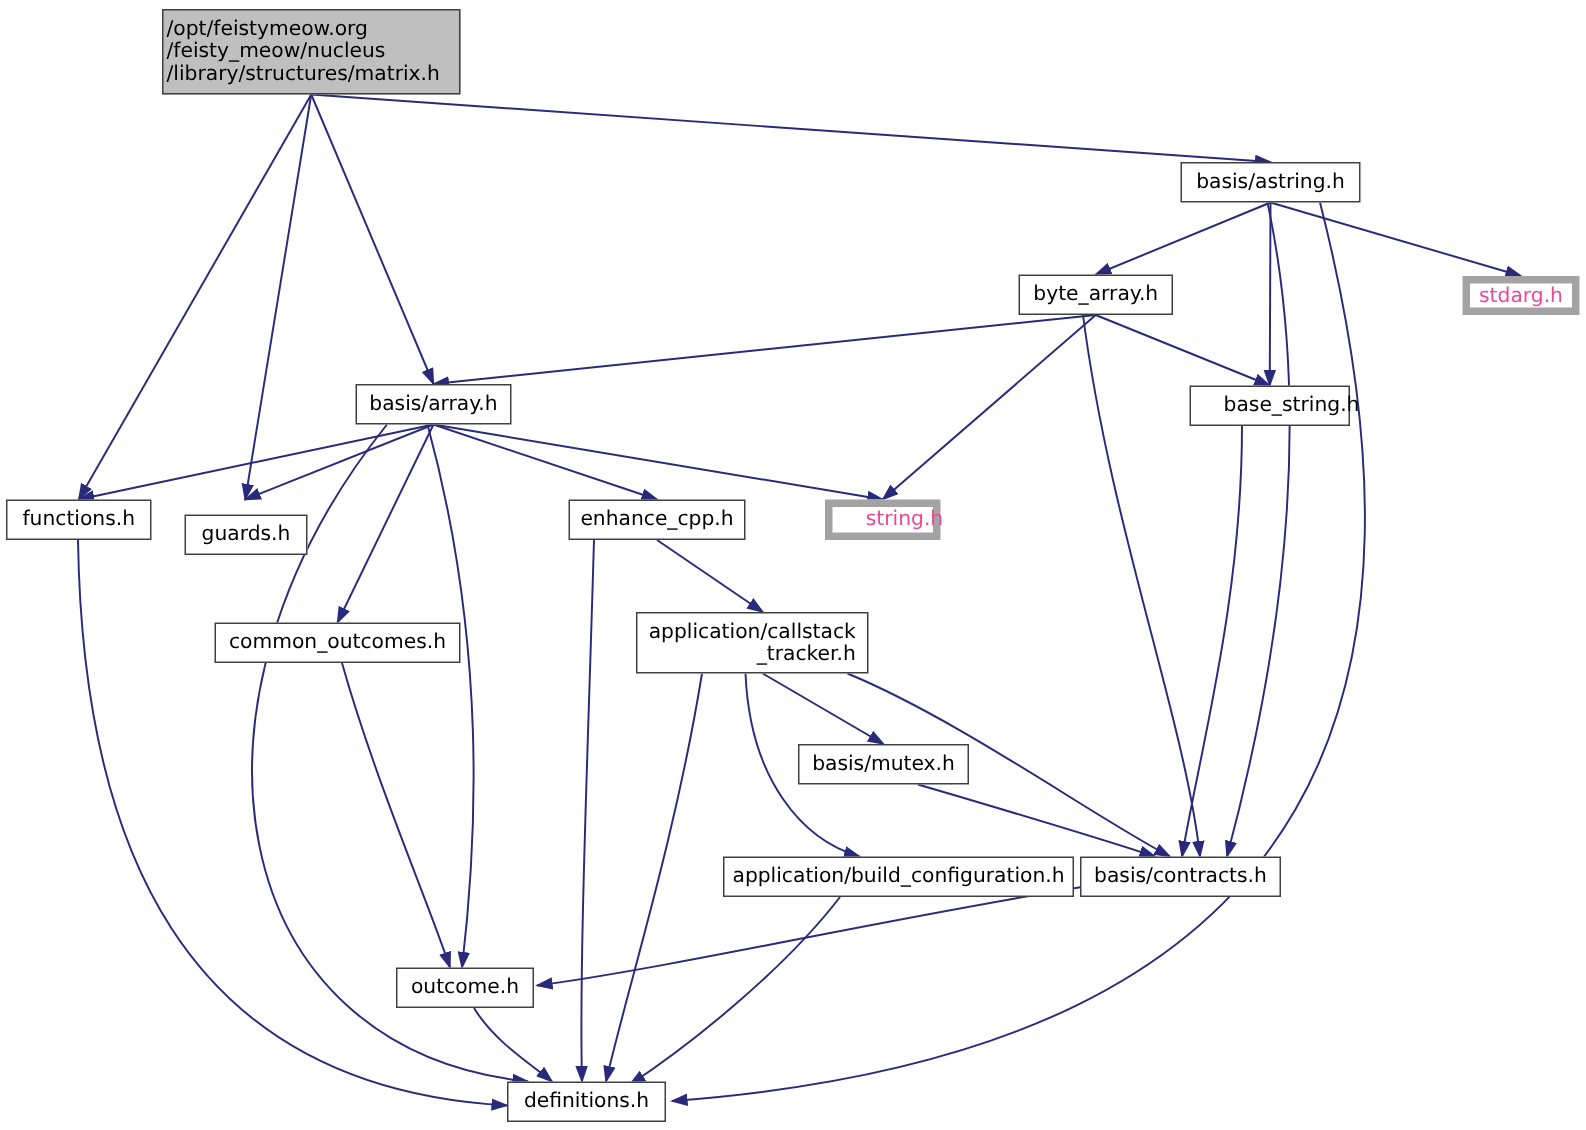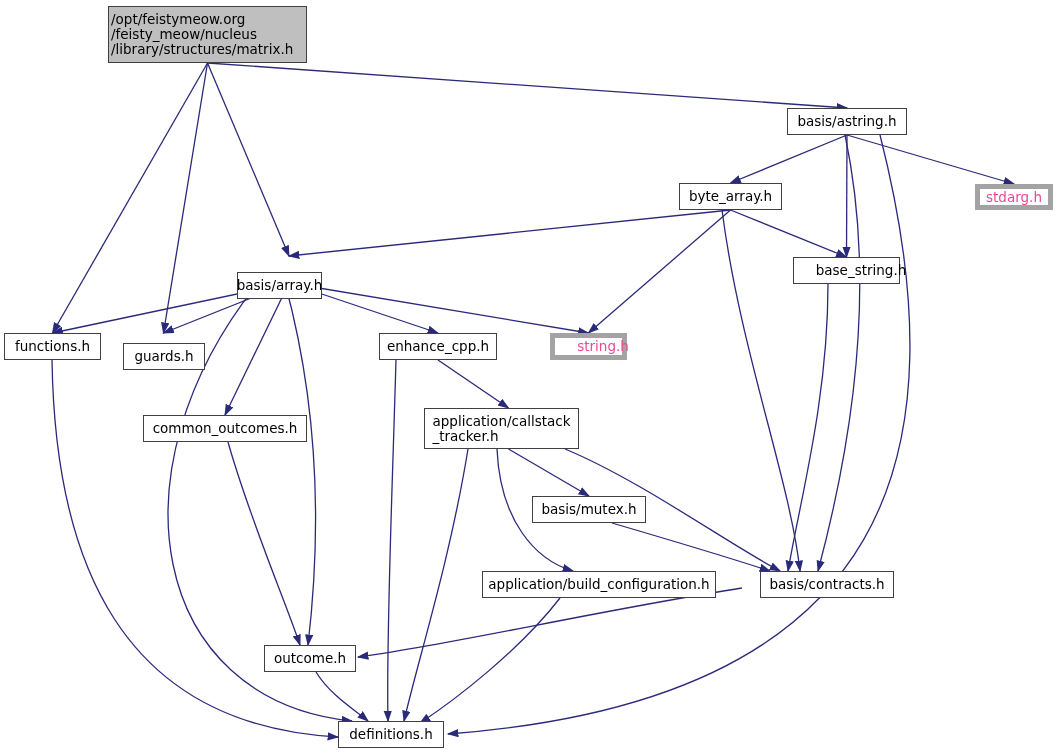--- a/index.html
+++ b/index.html
@@ -5,21 +5,21 @@
   html,body{margin:0;padding:0;background:#ffffff;}
   body{font-family:"DejaVu Sans","Liberation Sans",sans-serif;}
   #graph{position:relative;width:1057px;height:753px;background:#ffffff;overflow:hidden;}
   #edges{position:absolute;left:0;top:0;width:1057px;height:753px;}
   .node{
     position:absolute;
     box-sizing:border-box;
     display:flex;
     align-items:center;
     justify-content:center;
-    text-align:left;
+    text-align:right;
     background:#ffffff;
     border:1px solid #404040;
     color:#000000;
     font-size:13.5px;
     line-height:15px;
     white-space:pre-line;
     letter-spacing:0px;
     z-index:5;
   }
   .node.root{
@@ -82,27 +82,27 @@
       </g>
   </svg>
   <div id="node-layer">
       <div class="node root" style="left: 108px; top: 6px; width: 199px; height: 57px;">/opt/feistymeow.org
 /feisty_meow/nucleus
 /library/structures/matrix.h</div>
       <div class="node" style="left: 787px; top: 108px; width: 120px; height: 27px;">basis/astring.h</div>
       <div class="node external" style="left: 975px; top: 184px; width: 78px; height: 26px;">stdarg.h</div>
       <div class="node" style="left: 679px; top: 183px; width: 103px; height: 27px;">byte_array.h</div>
       <div class="node" style="left: 793px; top: 257px; width: 107px; height: 27px; padding-left: 29px;">base_string.h</div>
-      <div class="node" style="left: 237px; top: 256px; width: 85px; height: 27px; margin-top: 16px;">basis/array.h</div>
+      <div class="node" style="left: 237px; top: 256px; width: 104px; height: 27px;">basis/array.h</div>
       <div class="node" style="left: 4px; top: 333px; width: 97px; height: 27px;">functions.h</div>
       <div class="node" style="left: 123px; top: 343px; width: 82px; height: 27px;">guards.h</div>
       <div class="node" style="left: 379px; top: 333px; width: 118px; height: 27px;">enhance_cpp.h</div>
       <div class="node external" style="left: 550px; top: 333px; width: 77px; height: 27px; padding-left: 29px;">string.h</div>
       <div class="node" style="left: 143px; top: 415px; width: 164px; height: 27px;">common_outcomes.h</div>
       <div class="node" style="left: 424px; top: 408px; width: 155px; height: 41px;">application/callstack
 _tracker.h</div>
       <div class="node" style="left: 532px; top: 496px; width: 114px; height: 27px;">basis/mutex.h</div>
       <div class="node" style="left: 482px; top: 571px; width: 234px; height: 27px;">application/build_configuration.h</div>
-      <div class="node" style="left: 760px; top: 571px; width: 134px; height: 27px;">basis/contracts.h</div>
+      <div class="node" style="left: 720px; top: 571px; width: 134px; height: 27px;">basis/contracts.h</div>
       <div class="node" style="left: 264px; top: 645px; width: 92px; height: 27px;">outcome.h</div>
       <div class="node" style="left: 338px; top: 721px; width: 106px; height: 27px;">definitions.h</div>
     </div>
 </div>
 
 </body></html>

